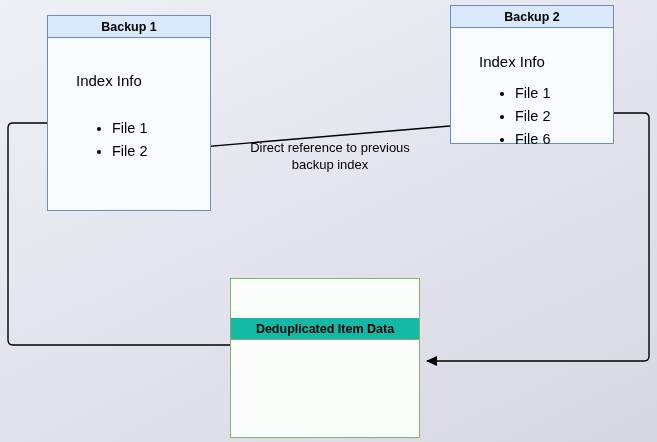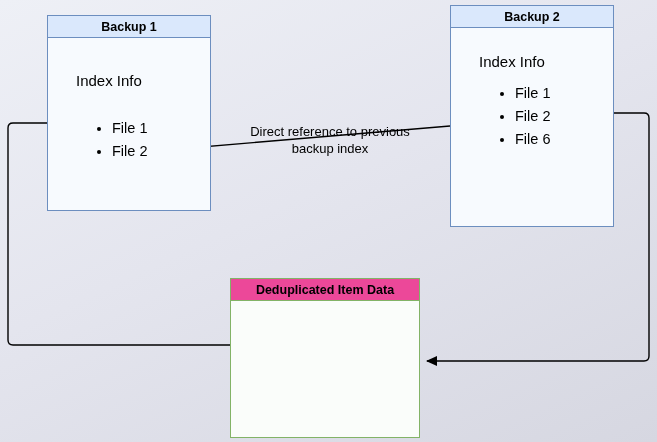--- a/index.html
+++ b/index.html
@@ -37,45 +37,45 @@
     border-bottom: 1px solid;
     border-color: inherit;
     display: flex;
     align-items: center;
     justify-content: center;
     font-size: 12.5px;
     font-weight: bold;
     flex: 0 0 auto;
   }
   .node-blue  .node-header { background: #dae8fc; border-bottom-color: #6c8ebf; }
-  .node-green .node-header { background: #ec4899; border-bottom-color: #82b366; }
+  .node-green .node-header { background: #14b8a6; border-bottom-color: #82b366; margin-top: 39px; }
   .node-body { flex: 1 1 auto; position: relative; }
   .index-info {
     font-size: 15px;
     margin-left: 28px;
   }
   #backup1 .index-info { margin-top: 34px; }
   #backup2 .index-info { margin-top: 25px; }
   ul.file-list {
     margin: 0;
     padding: 0 0 0 64px;
     list-style: disc outside;
     font-size: 14.5px;
   }
   ul.file-list li { margin: 7px 0 6px 0; line-height: 1.1; }
   #backup1 ul.file-list { margin-top: 32px; }
   #backup2 ul.file-list { margin-top: 16px; }
   #dedup   ul.file-list { margin-top: 34px; font-size: 15px; }
   #backup1 { left: 47px;  top: 15px;   width: 164px; height: 196px; }
-  #backup2 { left: 450px; top: 5px;   width: 164px; height: 222px; }
+  #backup2 { left: 450px; top: 5px;   width: 164px; height: 139px; }
   #dedup   { left: 230px; top: 278px; width: 190px; height: 160px; }
   .edge-label {
     position: absolute;
     left: 243px;
-    top: 124px;
+    top: 140px;
     width: 174px;
     text-align: center;
     font-size: 13px;
     line-height: 1.3;
   }
 </style>
 </head>
 <body>
 
 <div class="canvas">

